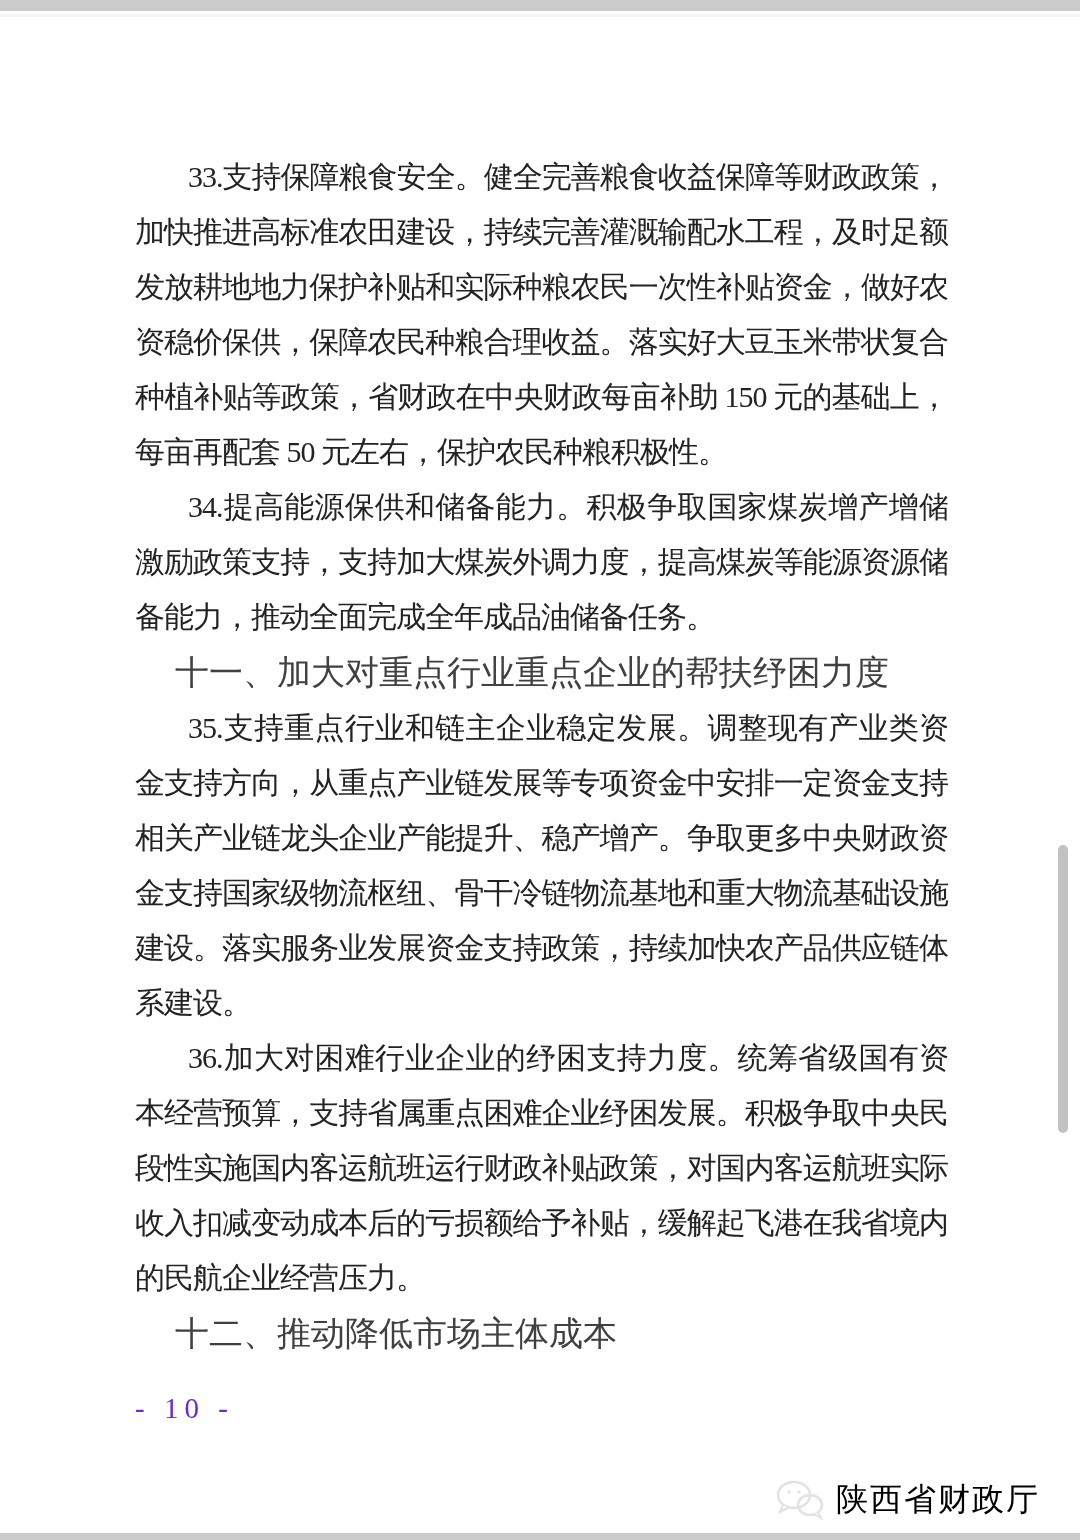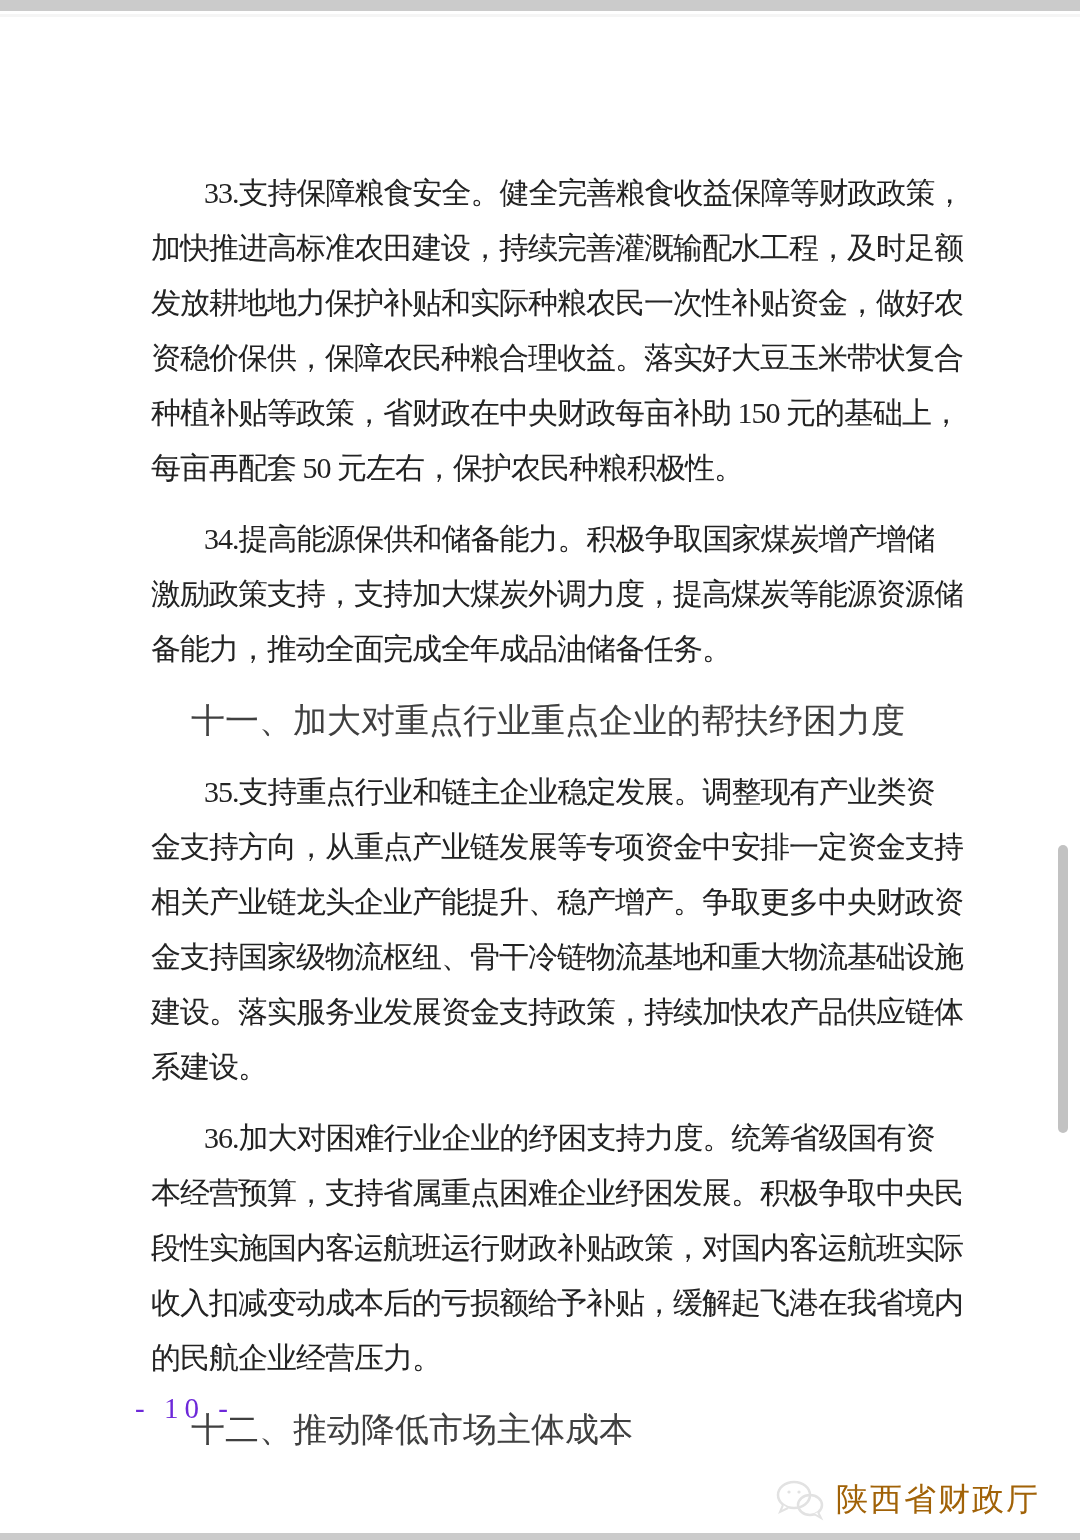--- a/index.html
+++ b/index.html
@@ -41,21 +41,21 @@
     background: #cbcbcb;
   }
   .doc-content {
     position: absolute;
     left: 135px;
     top: 149px;
     width: 813px;
     color: #222222;
   }
   .para {
-    margin: 16px;
+    margin: 0;
     padding: 0;
   }
   .para .line {
     font-size: 30px;
     line-height: 55px;
     height: 55px;
     letter-spacing: -1px;
     text-align: justify;
     text-align-last: justify;
     text-justify: inter-character;
@@ -100,21 +100,21 @@
     border-radius: 5px;
     background: #c2c2c2;
   }
   .watermark {
     position: absolute;
     right: 40px;
     top: 1478px;
     display: flex;
     align-items: center;
     gap: 10px;
-    color: #a16207;
+    color: #000000;
     text-shadow: 1px 1px 0 #ffffff;
     font-family: "Liberation Sans", "DejaVu Sans", sans-serif;
     font-size: 32px;
     letter-spacing: 2px;
     user-select: none;
   }
   .watermark svg {
     display: block;
   }
 </style>

